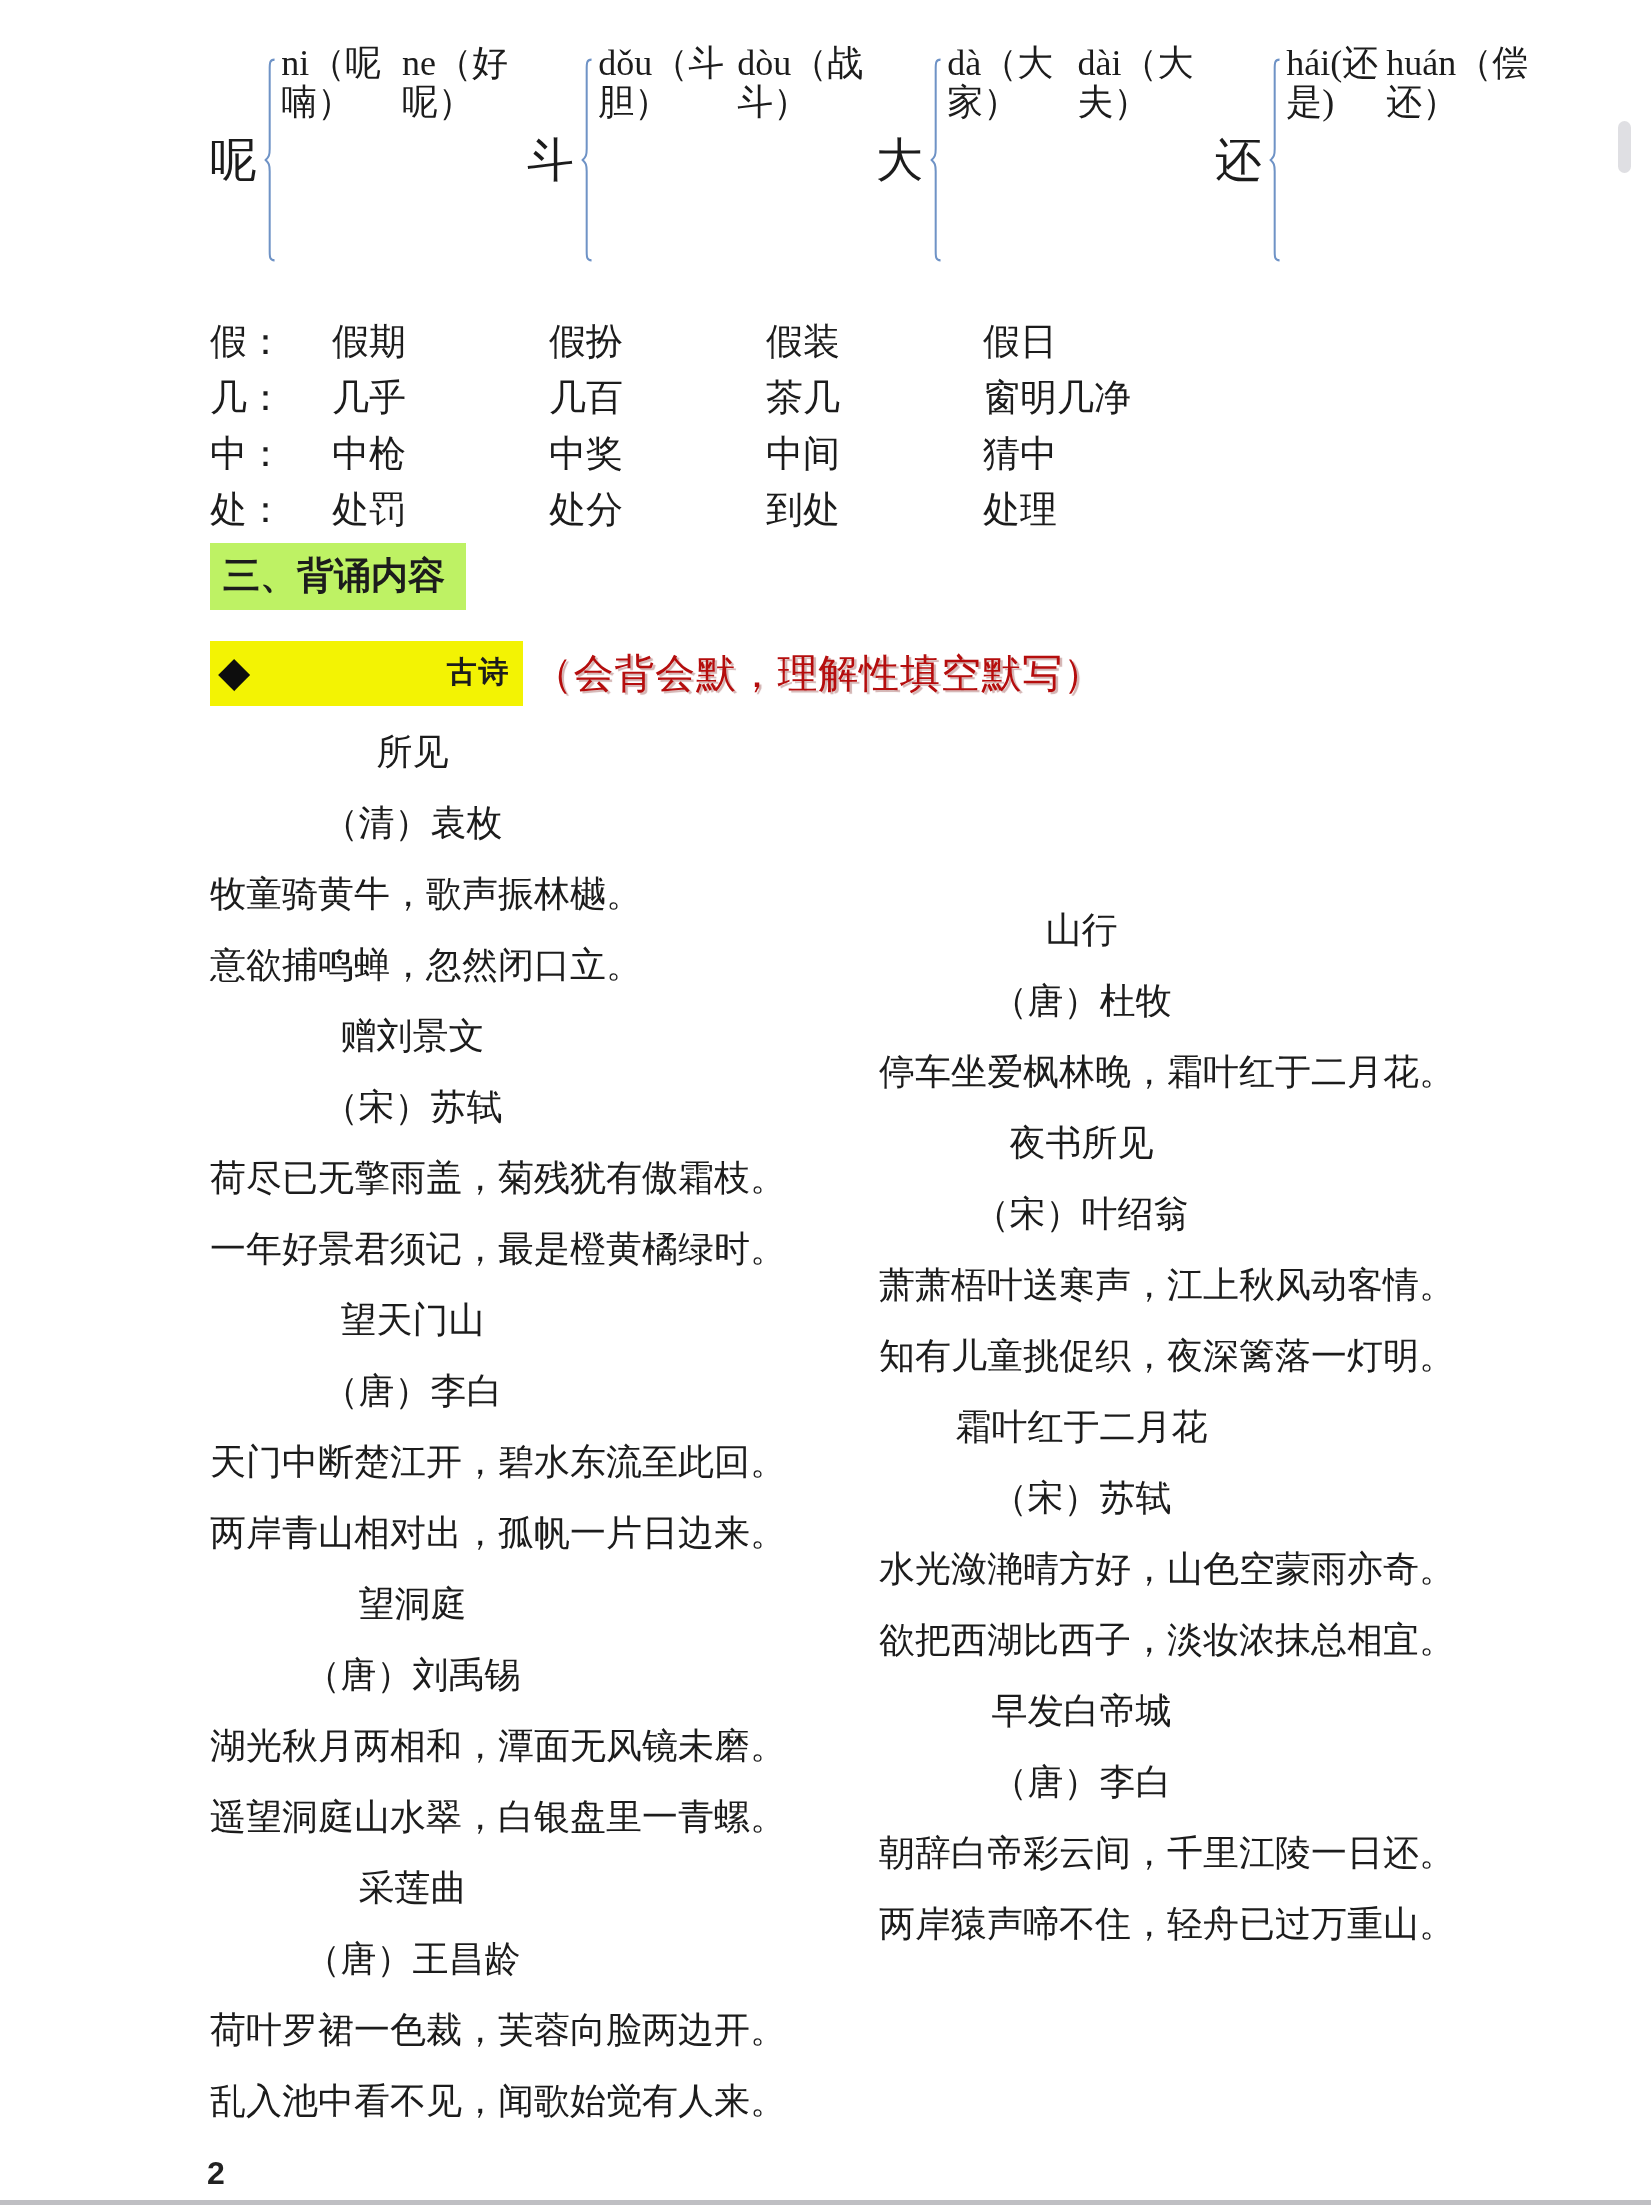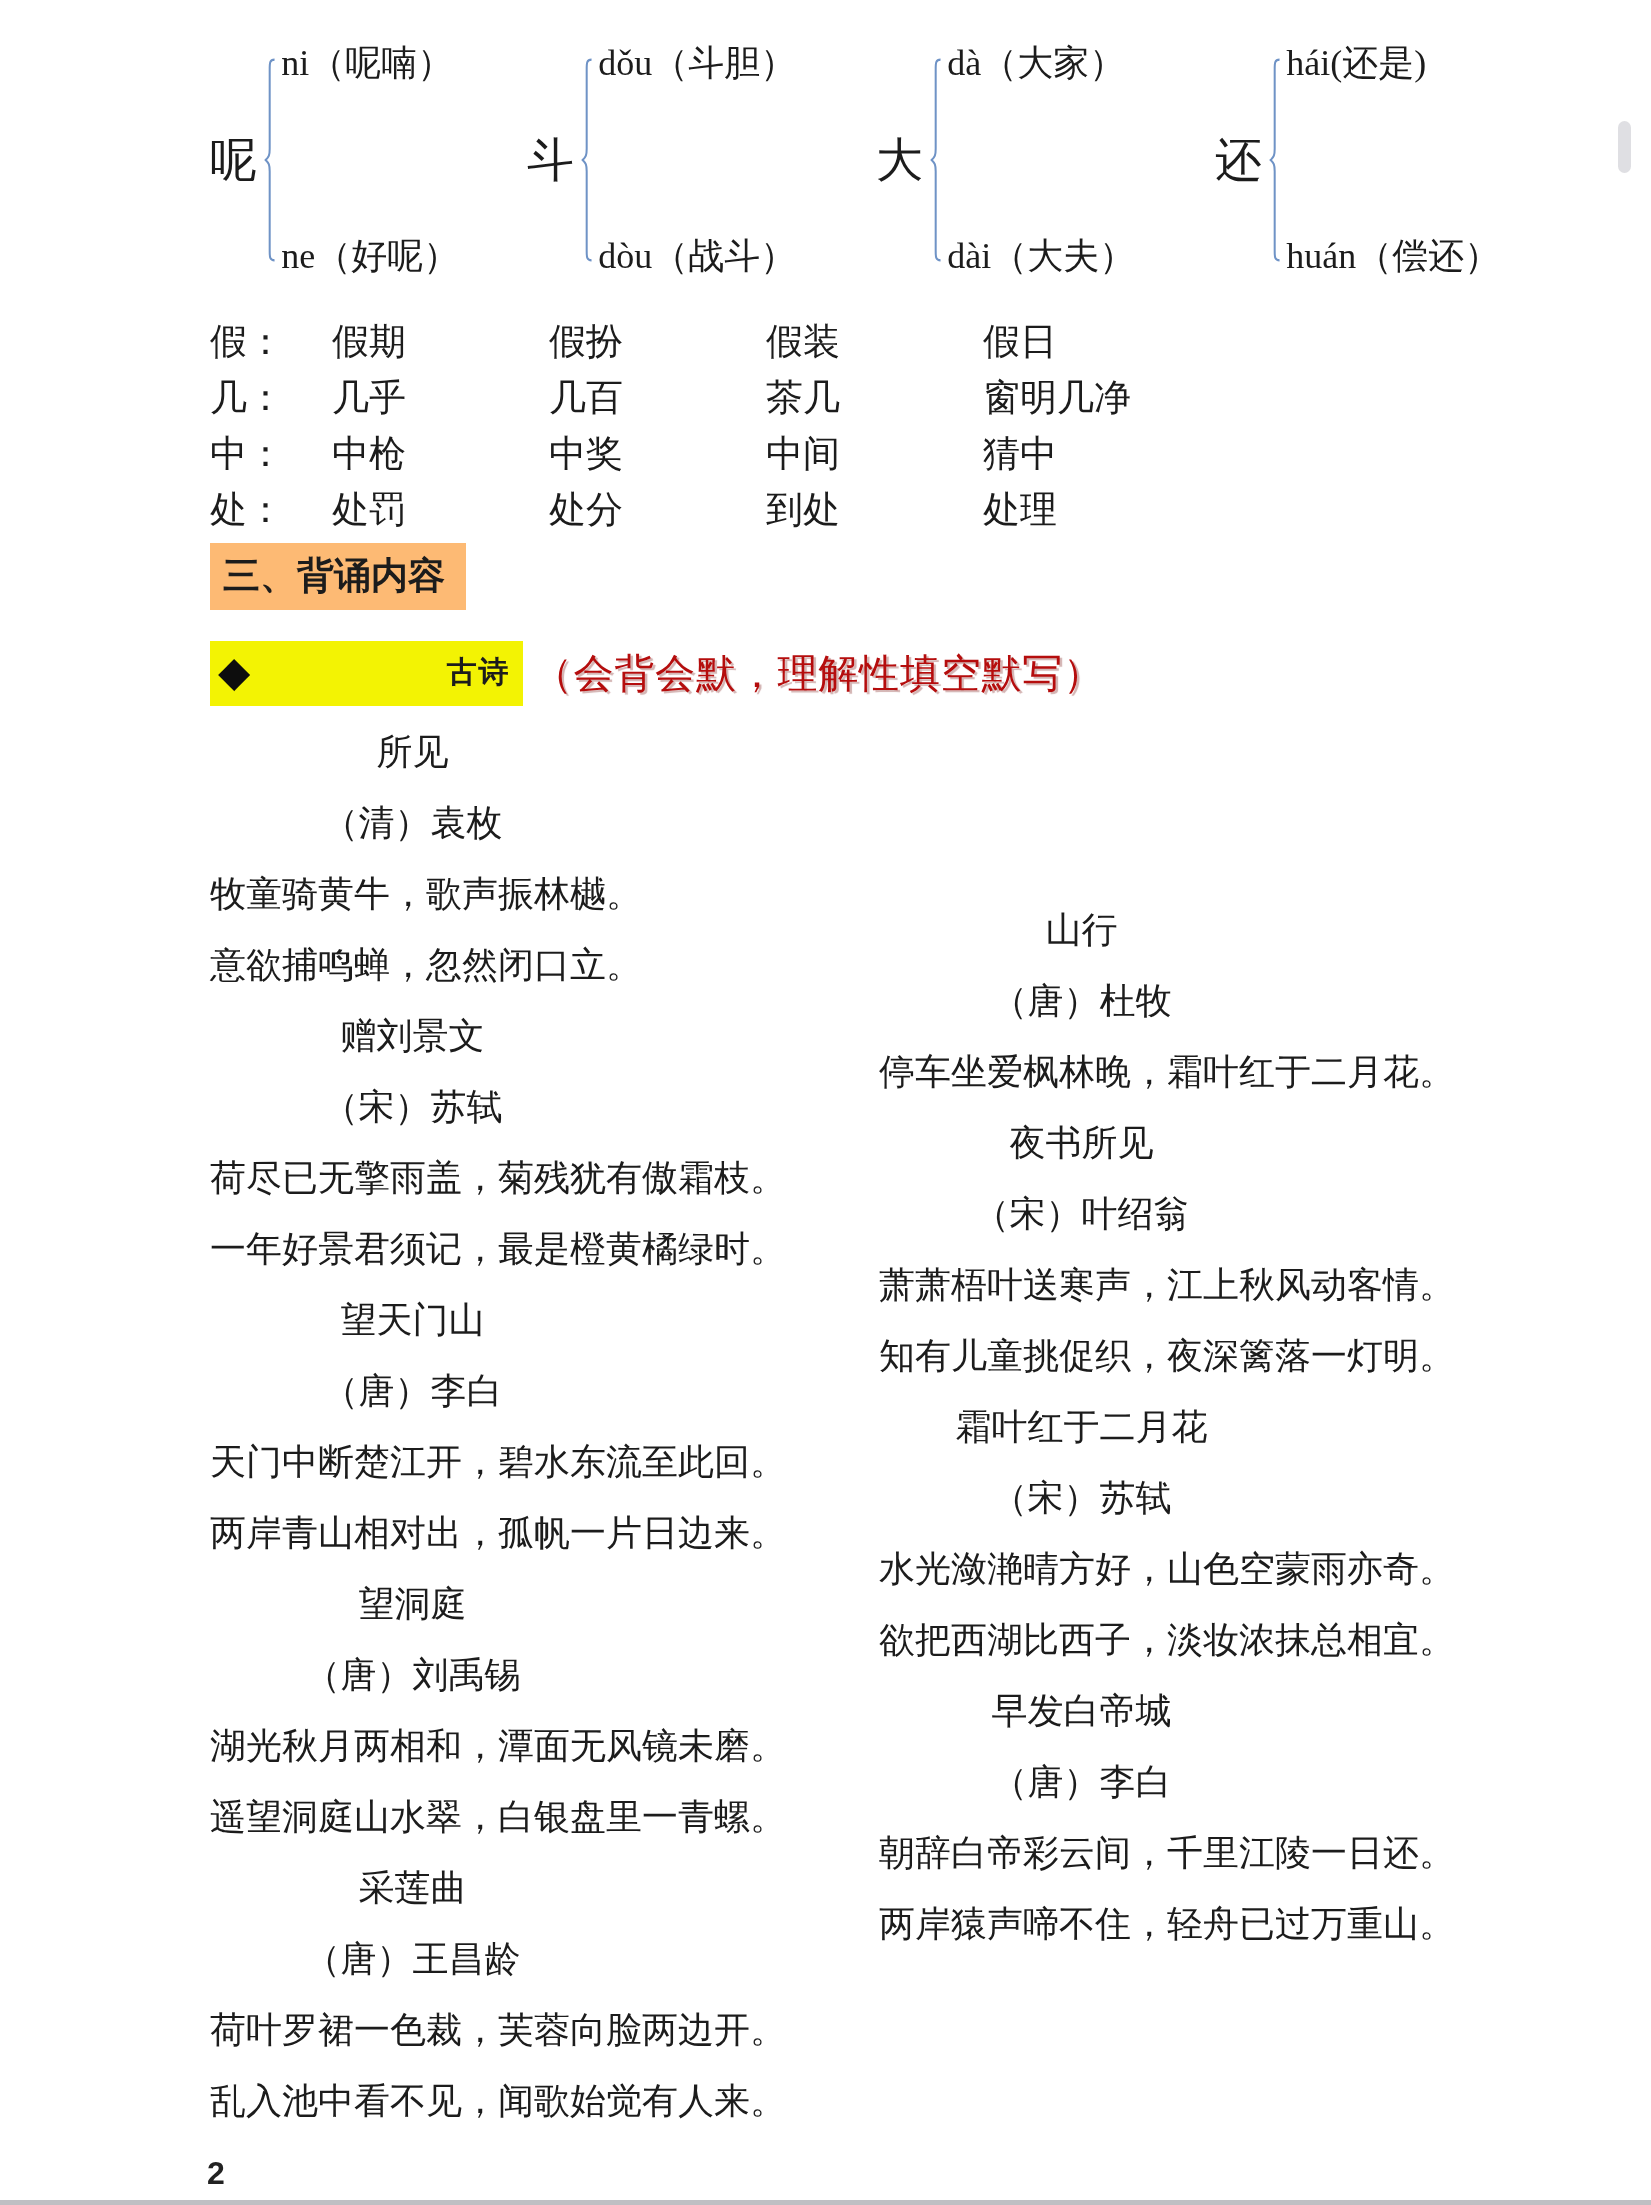--- a/index.html
+++ b/index.html
@@ -20,36 +20,36 @@
   
   .polyphonic { display: flex; height: 236px; }
   .dyz-group { display: flex; height: 100%; }
   .dyz-group.g0 { width: 317px; }
   .dyz-group.g1 { width: 349px; }
   .dyz-group.g2 { width: 339px; }
   .dyz-group.g3 { flex: 1; }
   .dyz-char { align-self: center; font-size: 47px; line-height: 1; }
   .brace { align-self: center; margin: 0 4.8px 0 6.5px; flex: none; }
   .dyz-readings {
-    display: flex; flex-direction: column; justify-content: space-between;
+    display: flex; flex-direction: row; justify-content: space-between;
     font-size: 36px; line-height: 1.1; padding: 1.6px 0;
   }
 
   
   .word-groups { margin-top: 36px; font-size: 37px; }
   .wg-row { display: flex; height: 56px; align-items: center; }
   .wg-label { width: 78px; flex: none; }
   .wg-word { width: 173px; flex: none; margin-left: 44px; }
   .wg-word.last { width: auto; }
 
   
   .heading-row { margin-top: 4.8px; }
   .heading-hl {
     display: inline-block;
-    background: #fdba74;
+    background: #bef264;
     font-family: Liberation Mono, monospace;
     font-weight: 700; font-size: 37px;
     padding: 8px 21px 9.7px 13px;
   }
   .subhead-row { margin-top: 31px; display: flex; align-items: center; }
   .subhead-box {
     background: #f3f303;
     width: 313px; box-sizing: border-box;
     display: flex; justify-content: space-between; align-items: center;
     padding: 9.7px 13px 13px 8px;

